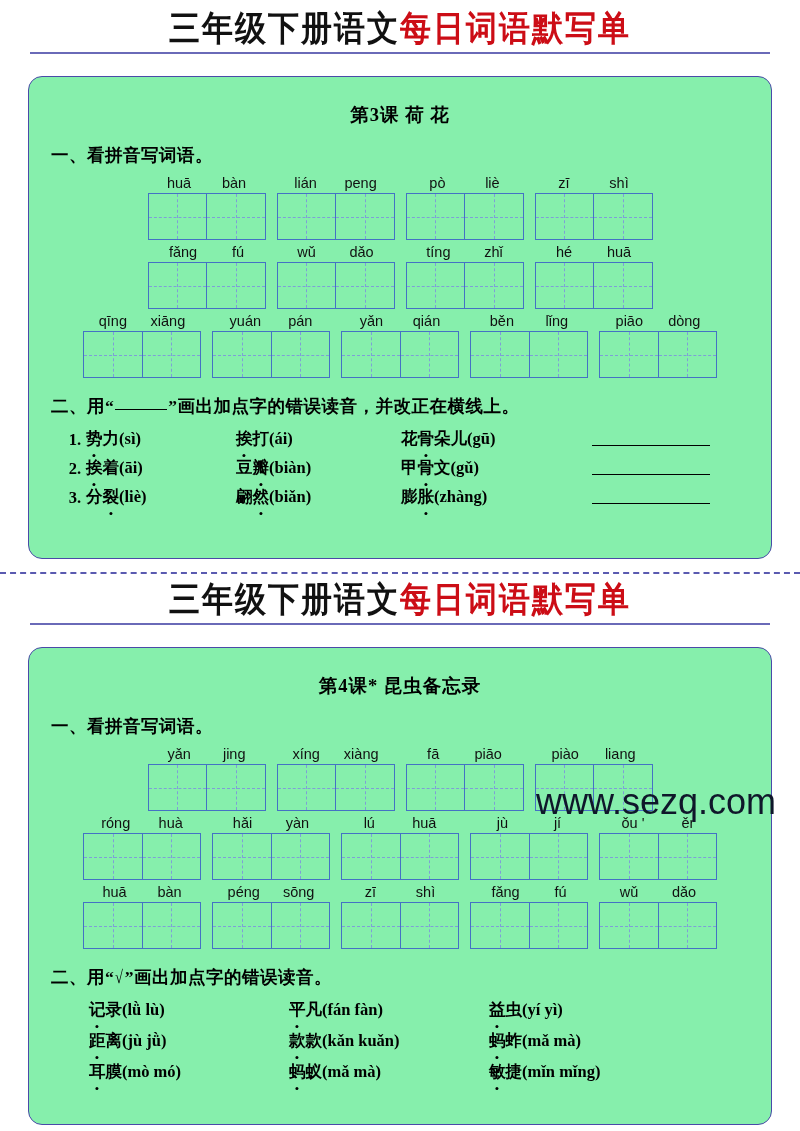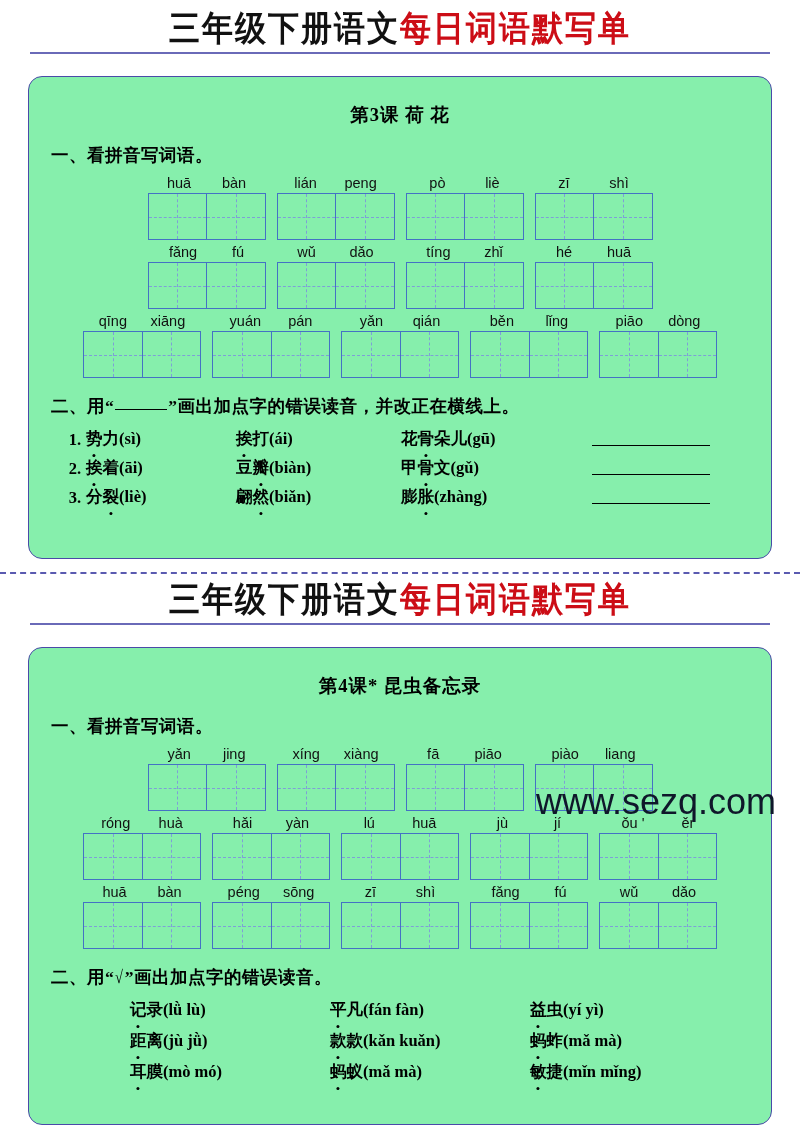--- a/index.html
+++ b/index.html
@@ -156,21 +156,20 @@
   }
   .al-wrap{flex:1;display:flex;justify-content:flex-start;padding-left:6px;}
 
   .ex2row{
     display:flex;
     margin-top:9px;
     font-size:16.5px;
     font-weight:bold;
     font-family:"Liberation Serif", serif;
     padding-left:60px;
-    justify-content:center;
   }
   .ex2cell{width:200px;position:relative;}
 
   
   .sep{
     position:absolute;
     left:0;right:0;top:572px;
     border-top:2px dashed #5a5ab0;
   }
 

